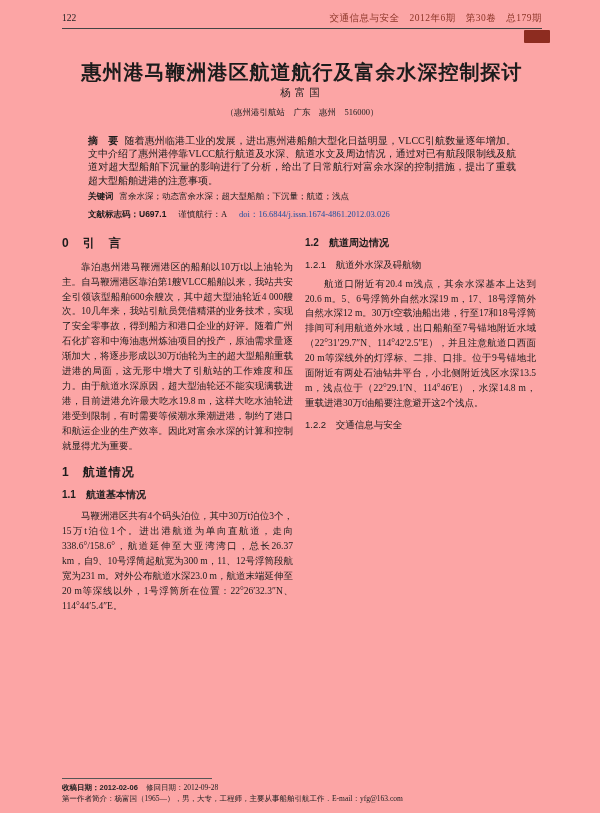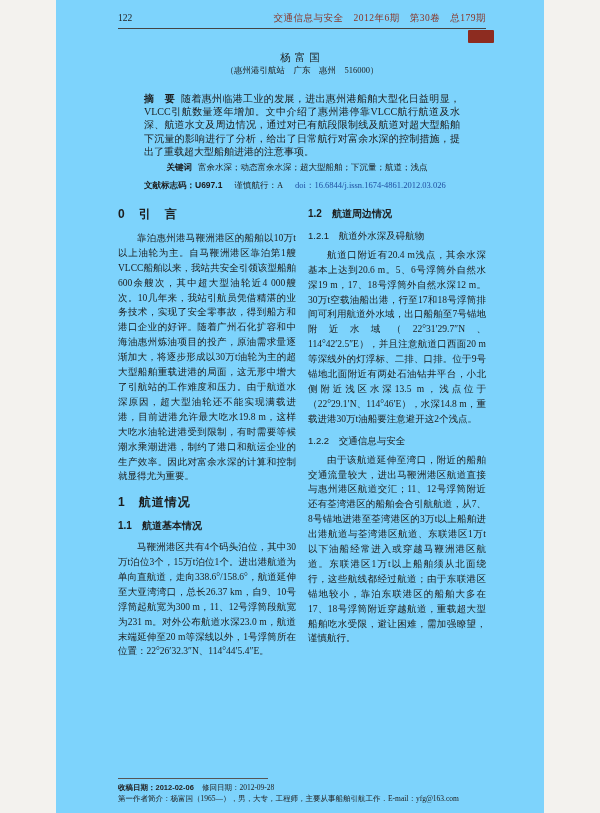--- a/index.html
+++ b/index.html
@@ -1,35 +1,35 @@
 <!DOCTYPE html>
 <html><head>
 <meta charset="utf-8">
 <style>
   html,body{margin:0;padding:0;background:#f3f2ee;}
   .page{
-    width:488px;height:813px;position:relative;box-sizing:border-box;
-    background:#7dd3fc;color:#1c1c1c;margin:0 auto;
+    width:600px;height:813px;position:relative;box-sizing:border-box;
+    background:#fca5a5;color:#1c1c1c;margin:0 auto;
     padding:12px 58px 0 62px;
     font-family:"Liberation Serif","DejaVu Serif",serif;
   }
   .hdr{display:flex;justify-content:space-between;align-items:baseline;font-size:9.5px;}
   .hdr .pageno{font-family:"Liberation Serif",serif;color:#222;}
   .hdr .jinfo{color:#8a3426;letter-spacing:.5px;}
   .hdr-rule{border-top:1px solid #444;margin-top:3px;}
   .stamp{position:absolute;right:50px;top:30px;width:26px;height:13px;background:#8d2c20;border-radius:1px;}
   .title{
     text-align:center;margin-top:30px;font-size:20px;font-weight:bold;
     font-family:"Liberation Sans","DejaVu Sans",sans-serif;letter-spacing:1px;
   }
-  .author{text-align:center;margin-top:22px;font-size:10.5px;letter-spacing:4px;}
-  .affil{text-align:center;font-size:8.5px;color:#222;}
+  .author{text-align:center;font-size:10.5px;letter-spacing:4px;}
+  .affil{text-align:center;margin-top:7px;font-size:8.5px;color:#222;}
   .absblock{margin:15px 26px 0 26px;font-size:10px;line-height:13.2px;text-align:justify;}
   .lbl{font-family:"Liberation Sans","DejaVu Sans",sans-serif;font-weight:bold;margin-right:6px;}
-  .kwline{margin:3px 26px 0 16px;font-size:8.5px;line-height:13px;text-align:center;}
+  .kwline{margin:3px 26px 0 26px;font-size:8.5px;line-height:13px;text-align:left;}
   .clcline{margin:5px 26px 0 26px;font-size:8.5px;line-height:13px;}
   .clcline .seg{margin-right:12px;}
   .doi{color:#1f4fa0;}
   .columns{display:flex;gap:12px;margin-top:13px;height:487px;overflow:hidden;
     font-size:9.5px;line-height:14.9px;text-align:justify;}
   .col{width:231px;overflow:hidden;}
   .b-h2{font-family:"Liberation Sans","DejaVu Sans",sans-serif;font-weight:bold;
     font-size:12px;margin:11px 0 9px 0;letter-spacing:1px;}
   .col .b-h2:first-child,.col .b-h3:first-child{margin-top:2px;}
   .b-h3{font-family:"Liberation Sans","DejaVu Sans",sans-serif;font-weight:bold;
@@ -47,20 +47,21 @@
 
 <div class="page">
 
   <div class="hdr">
     <span class="pageno">122</span>
     <span class="jinfo">交通信息与安全　2012年6期　第30卷　总179期</span>
   </div>
   <div class="hdr-rule"></div>
   <div class="stamp"></div>
 
+  <div class="title">惠州港马鞭洲港区航道航行及富余水深控制探讨</div>
   <div class="author">杨富国</div>
   <div class="affil">（惠州港引航站　广东　惠州　516000）</div>
 
   <div class="absblock">
     <span class="lbl">摘　要</span><span>随着惠州临港工业的发展，进出惠州港船舶大型化日益明显，VLCC引航数量逐年增加。文中介绍了惠州港停靠VLCC航行航道及水深、航道水文及周边情况，通过对已有航段限制线及航道对超大型船舶下沉量的影响进行了分析，给出了日常航行对富余水深的控制措施，提出了重载超大型船舶进港的注意事项。</span>
   </div>
 
   <div class="kwline">
     <span class="lbl">关键词</span><span>富余水深；动态富余水深；超大型船舶；下沉量；航道；浅点</span>
   </div>
@@ -75,21 +76,20 @@
       <p class="b-p">靠泊惠州港马鞭洲港区的船舶以10万t以上油轮为主。自马鞭洲港区靠泊第1艘VLCC船舶以来，我站共安全引领该型船舶600余艘次，其中超大型油轮近4 000艘次。10几年来，我站引航员凭借精湛的业务技术，实现了安全零事故，得到船方和港口企业的好评。随着广州石化扩容和中海油惠州炼油项目的投产，原油需求量逐渐加大，将逐步形成以30万t油轮为主的超大型船舶重载进港的局面，这无形中增大了引航站的工作难度和压力。由于航道水深原因，超大型油轮还不能实现满载进港，目前进港允许最大吃水19.8 m，这样大吃水油轮进港受到限制，有时需要等候潮水乘潮进港，制约了港口和航运企业的生产效率。因此对富余水深的计算和控制就显得尤为重要。</p>
       <div class="b-h2">1　航道情况</div>
       <div class="b-h3">1.1　航道基本情况</div>
       <p class="b-p">马鞭洲港区共有4个码头泊位，其中30万t泊位3个，15万t泊位1个。进出港航道为单向直航道，走向338.6°/158.6°，航道延伸至大亚湾湾口，总长26.37 km，自9、10号浮筒起航宽为300 m，11、12号浮筒段航宽为231 m。对外公布航道水深23.0 m，航道末端延伸至20 m等深线以外，1号浮筒所在位置：22°26′32.3″N、114°44′5.4″E。</p>
     </div>
     <div class="col">
       <div class="b-h3">1.2　航道周边情况</div>
       <div class="b-h4">1.2.1　航道外水深及碍航物</div>
       <p class="b-p">航道口附近有20.4 m浅点，其余水深基本上达到20.6 m。5、6号浮筒外自然水深19 m，17、18号浮筒外自然水深12 m。30万t空载油船出港，行至17和18号浮筒排间可利用航道外水域，出口船舶至7号锚地附近水域（22°31′29.7″N、114°42′2.5″E），并且注意航道口西面20 m等深线外的灯浮标、二排、口排。位于9号锚地北面附近有两处石油钻井平台，小北侧附近浅区水深13.5 m，浅点位于（22°29.1′N、114°46′E），水深14.8 m，重载进港30万t油船要注意避开这2个浅点。</p>
       <div class="b-h4">1.2.2　交通信息与安全</div>
-      <p class="b-p">由于该航道延伸至湾口，附近的船舶交通流量较大，进出马鞭洲港区航道直接与惠州港区航道交汇；11、12号浮筒附近还有荃湾港区的船舶会合引航航道，从7、8号锚地进港至荃湾港区的3万t以上船舶进出港航道与荃湾港区航道、东联港区1万t以下油船经常进入或穿越马鞭洲港区航道。东联港区1万t以上船舶须从北面绕行，这些航线都经过航道；由于东联港区锚地较小，靠泊东联港区的船舶大多在17、18号浮筒附近穿越航道，重载超大型船舶吃水受限，避让困难，需加强瞭望，谨慎航行。</p>
     </div>
   </div>
 
   <div class="footwrap">
     <div class="foot-rule"></div>
     <div class="foot">
       <span class="fl">收稿日期：2012-02-06</span><span>修回日期：2012-09-28</span>
     </div>
     <div class="foot">
       <span>第一作者简介：杨富国（1965—），男，大专，工程师，主要从事船舶引航工作．E-mail：yfg@163.com</span>

